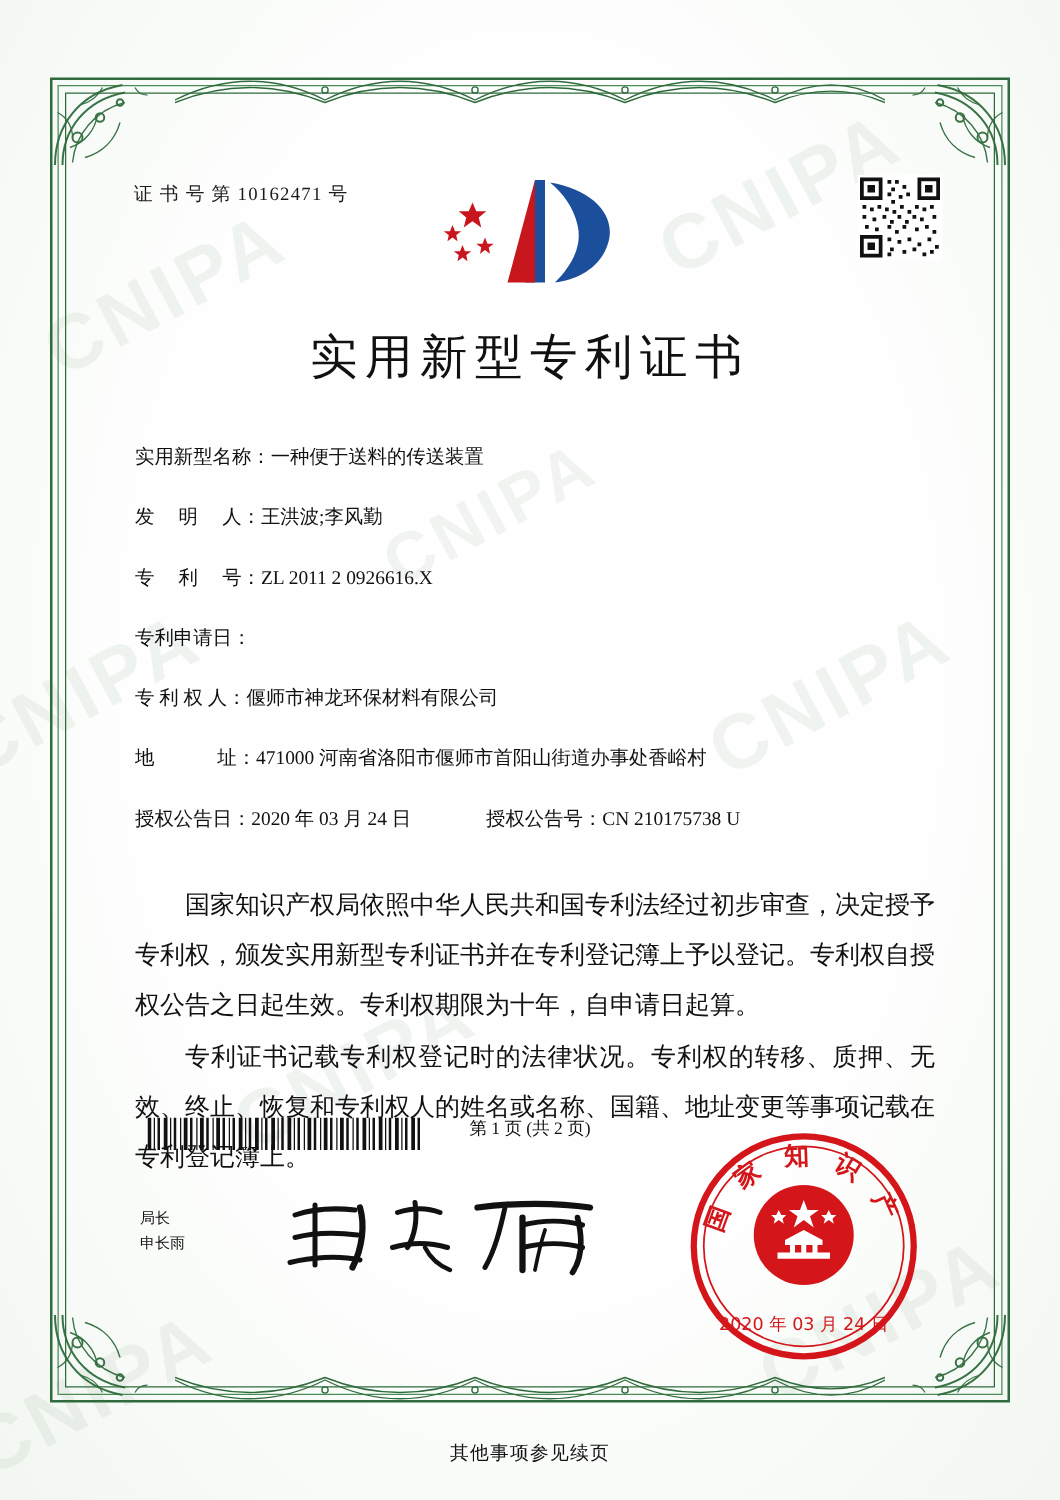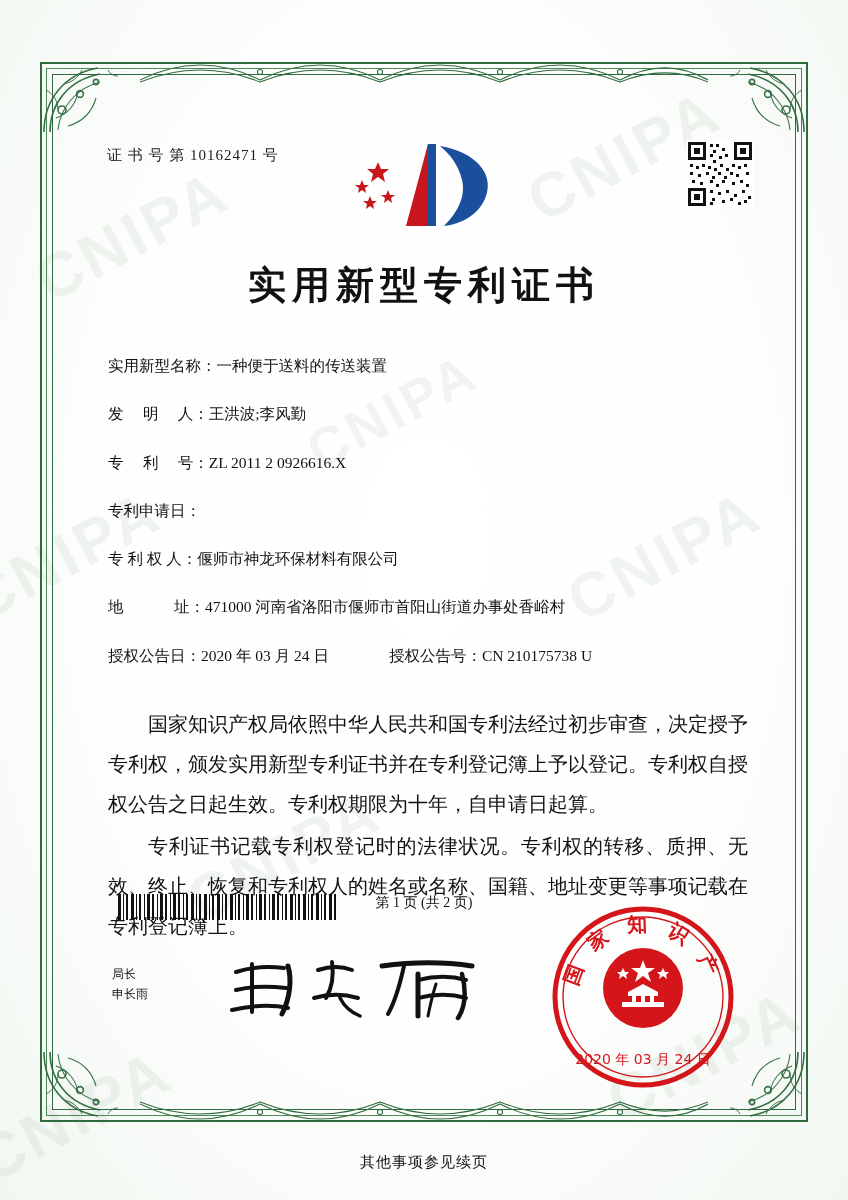--- a/index.html
+++ b/index.html
@@ -103,21 +103,21 @@
     left: 50%; top: 66px;
     transform: translateX(-50%);
     width: 160px; height: 92px;
   }
 
   .title {
     position: absolute;
     left: 0; right: 0; top: 186px;
     text-align: center;
     font-family: "DejaVu Sans", "Liberation Sans", sans-serif;
-    font-weight: 700;
+    font-weight: 400;
     font-size: 38px;
     letter-spacing: 6px;
     color: #111;
   }
 
   .fields {
     position: absolute;
     left: 56px; top: 280px;
     width: 640px;
   }

